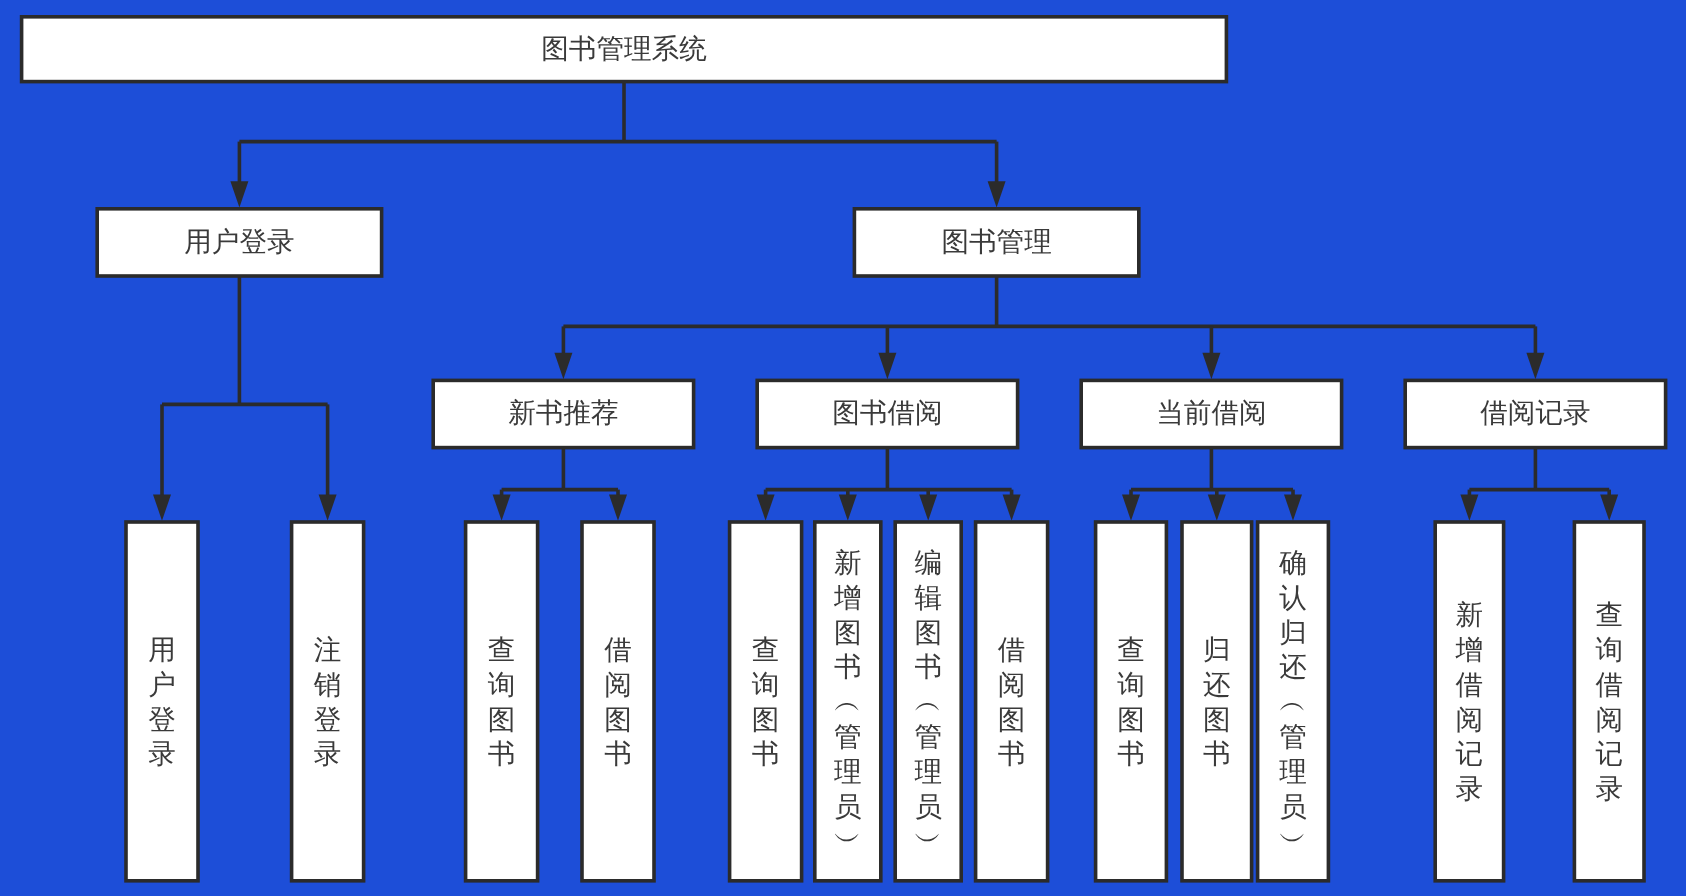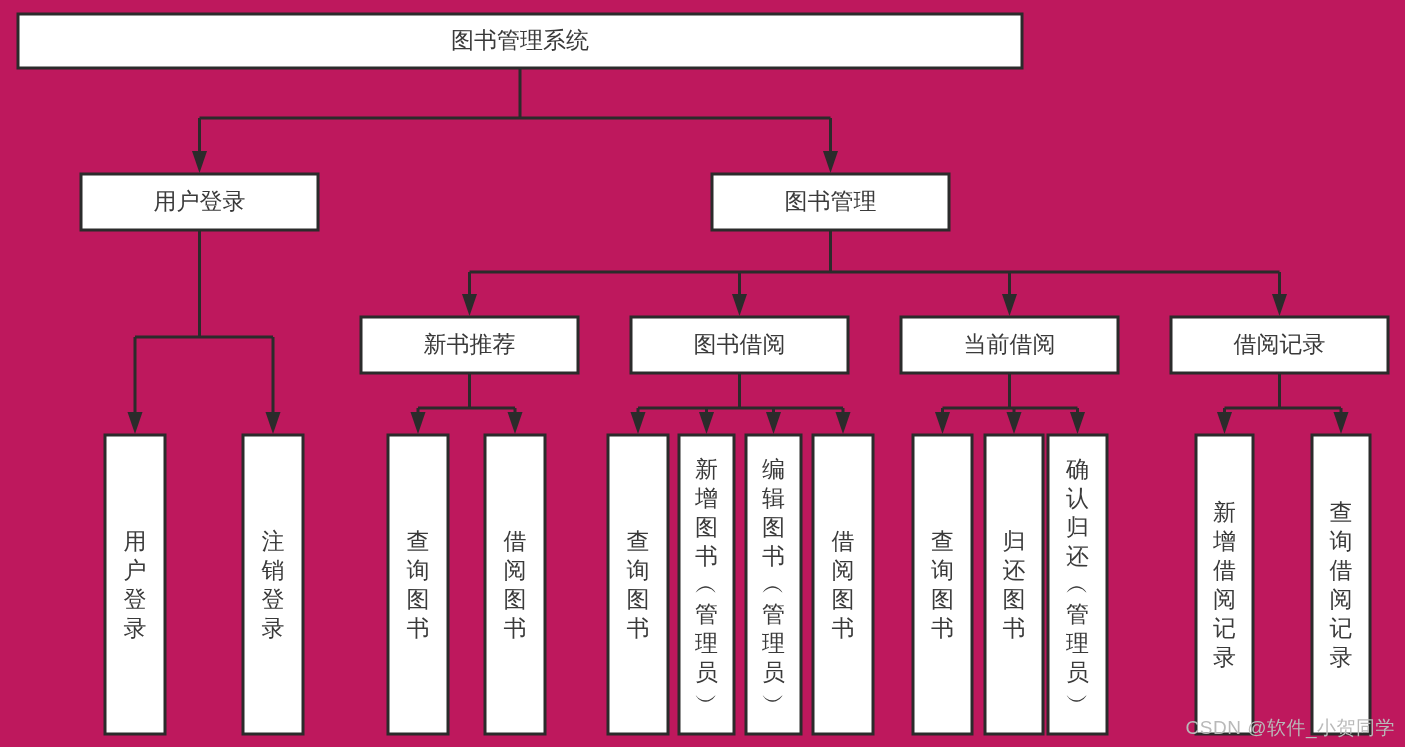--- a/index.html
+++ b/index.html
@@ -4,21 +4,21 @@
 <style>
   html,body{margin:0;padding:0;background:#ffffff;}
   body{
     font-family:"Liberation Sans","DejaVu Sans",sans-serif;
     width:1405px;height:747px;
     overflow:hidden;
   }
   #diagram-root{
     position:relative;
     width:1405px;height:747px;
-    background:#be185d;
+    background:#1d4ed8;
   }
   svg#tree-svg{
     position:absolute;left:0;top:0;
     width:1405px;height:747px;
     display:block;
   }
   .node-box{
     fill:#ffffff;
     stroke:#2b2b2b;
     stroke-width:3;
@@ -208,14 +208,13 @@
         <g>
           <rect x="1196" y="435" width="57" height="299" class="node-box"></rect>
           <text x="1224.5" y="520.12" class="node-label-vertical"><tspan x="1224.5" dy="0">新</tspan><tspan x="1224.5" dy="29">增</tspan><tspan x="1224.5" dy="29">借</tspan><tspan x="1224.5" dy="29">阅</tspan><tspan x="1224.5" dy="29">记</tspan><tspan x="1224.5" dy="29">录</tspan></text>
         </g>
         <g>
           <rect x="1312" y="435" width="58" height="299" class="node-box"></rect>
           <text x="1341" y="520.12" class="node-label-vertical"><tspan x="1341" dy="0">查</tspan><tspan x="1341" dy="29">询</tspan><tspan x="1341" dy="29">借</tspan><tspan x="1341" dy="29">阅</tspan><tspan x="1341" dy="29">记</tspan><tspan x="1341" dy="29">录</tspan></text>
         </g>
       </g>
   </svg>
-  <div class="watermark">CSDN @软件_小贺同学</div>
 </div>
 
 </body></html>

